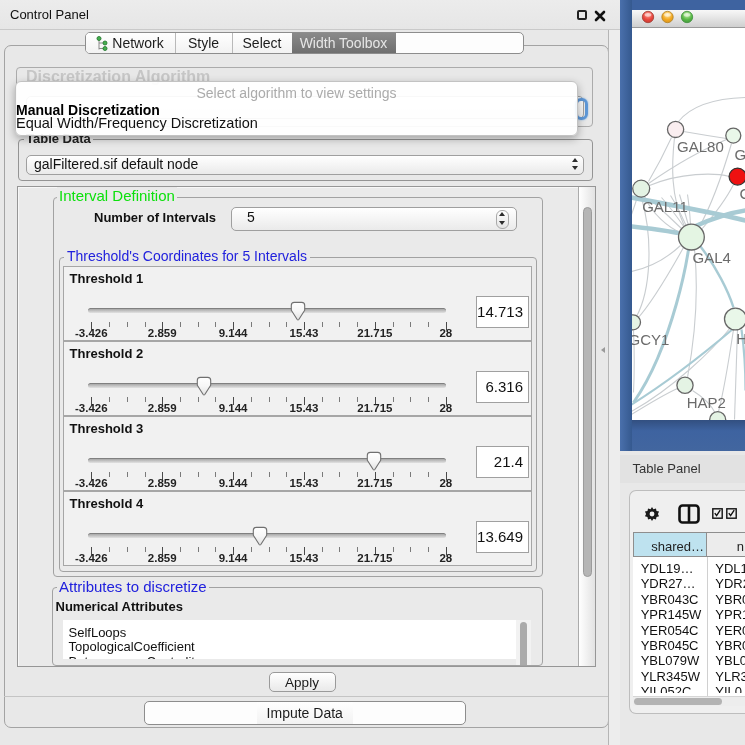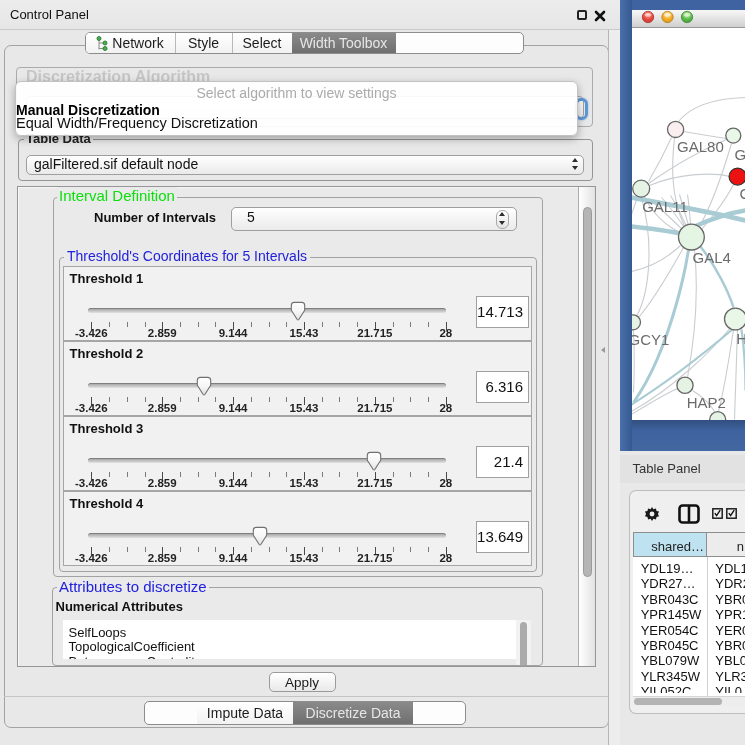--- a/index.html
+++ b/index.html
@@ -269,21 +269,20 @@
   <div class="tb" style="left:5.5px;top:33.5px;font-size:13px;color:#111;">BetweennessCentrality</div>
 </div>
 <div class="abs" style="left:515.5px;top:620px;width:15px;height:45px;background:#f2f2f2;"></div>
 <div class="abs" style="left:519.5px;top:622px;width:7px;height:43px;background:#ababab;border-radius:3.5px 3.5px 0 0;"></div>
 
 <div class="abs" style="left:268.5px;top:671.5px;width:67px;height:20px;background:linear-gradient(#ffffff,#e9e9e9);border:1px solid #9a9a9a;border-radius:5px;text-align:center;font-size:13.5px;color:#1a1a1a;line-height:19px;">Apply</div>
 <div class="abs" style="left:4px;top:695.5px;width:604px;height:1px;background:#c4c4c4;"></div>
 
 <div class="seg" style="left:143.5px;top:701px;width:322.5px;height:23.5px;justify-content:center;">
   <div class="it" style="width:96.5px;">Impute Data</div>
-  <div class="it dark" style="width:119.5px;">Discretize Data</div>
 </div>
 
 <div class="abs" style="left:601px;top:347px;width:0;height:0;border-top:3.5px solid transparent;border-bottom:3.5px solid transparent;border-right:4.5px solid #9a9a9a;"></div>
 <div class="abs" style="left:608px;top:30px;width:12px;height:715px;background:#ededed;border-left:1px solid #b5b5b5;"></div>
 
 <div class="abs" style="left:620px;top:0;width:125px;height:450.5px;background:#3e63a0;"></div>
 <div class="abs" style="left:620px;top:0;width:11.5px;height:450.5px;background:linear-gradient(90deg,#4a70ac,#35598f);"></div>
 <div class="abs" style="left:631.5px;top:419.5px;width:113.5px;height:31px;background:linear-gradient(#324f80,#3e63a0 35%,#42669f);"></div>
 <div class="abs" style="left:631.5px;top:9.5px;width:113.5px;height:18px;background:linear-gradient(#f8f8f8,#cfcfcf);border-bottom:1px solid #999;"></div>
 <svg class="abs" style="left:631.5px;top:9.5px;" width="114" height="18" viewBox="0 0 114 18">

